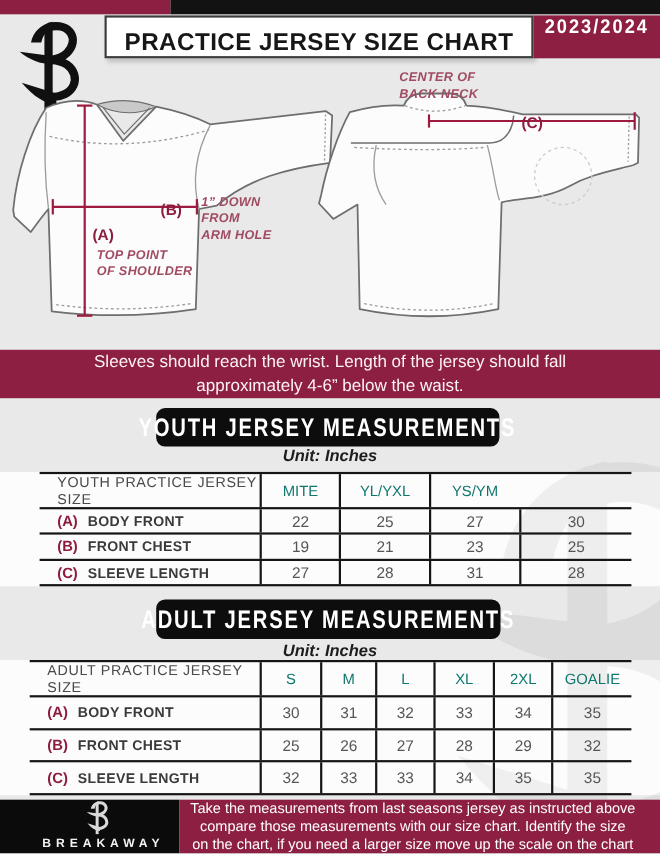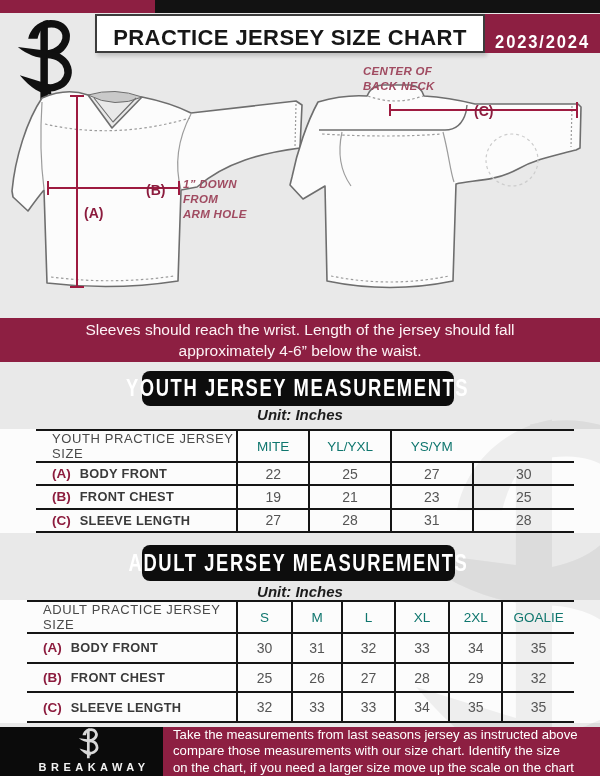--- a/index.html
+++ b/index.html
@@ -8,21 +8,21 @@
   .abs{position:absolute;}
 
   
   .strip-maroon{left:0;top:0;width:155px;height:13px;background:#8D1F42;}
   .strip-black{left:155px;top:0;width:445px;height:13px;background:#121212;}
   .title-box{left:95px;top:14px;width:390px;height:39px;background:#ffffff;border:2px solid #3c3c3c;
              box-sizing:border-box;display:flex;align-items:flex-end;justify-content:center;
              box-shadow:2px 3px 4px rgba(0,0,0,.18);z-index:2;}
   .title-text{font-weight:bold;font-size:22px;letter-spacing:.4px;color:#171717;white-space:nowrap;}
   .year-box{left:485px;top:14px;width:115px;height:39px;background:#8D1F42;display:flex;
-            align-items:flex-end;justify-content:center;z-index:2;}
+            align-items:flex-start;justify-content:center;z-index:2;}
   .year-text{color:#fff;font-weight:bold;font-size:18px;letter-spacing:2px;transform:scaleX(.92);white-space:nowrap;}
   .logo-main{left:16px;top:15px;width:60px;height:96px;color:#101010;}
 
   
   .diagram-svg{left:0;top:60px;width:600px;height:250px;}
   .note{position:absolute;color:#A04B61;font-style:italic;font-size:11.5px;line-height:15px;
         font-weight:bold;letter-spacing:.3px;white-space:pre-line;z-index:2;}
   .meas-label{position:absolute;color:#8C1C3E;font-weight:bold;font-size:14px;z-index:2;}
 
   
@@ -65,21 +65,21 @@
   .rlbl{color:#3a3a3a;font-weight:bold;font-size:12.8px;letter-spacing:.3px;}
   .yc0{width:37.2%;} .yc1{width:13.4%;} .yc2{width:15.2%;} .yc3{width:15.2%;} .yc4{width:19%;}
   .ac0{width:38.2%;} .ac1{width:10.1%;} .ac2{width:9.1%;} .ac3{width:9.7%;} .ac4{width:9.9%;} .ac5{width:9.7%;} .ac6{width:13.3%;}
 
   
   .footer-black{left:0;top:727px;width:163px;height:49px;background:#0b0b0b;display:flex;
                 align-items:center;padding-left:15px;box-sizing:border-box;z-index:3;flex-direction:column;}
   .logo-footer{width:24px;height:34px;color:#d9d9d9;flex:0 0 auto;}
   .brand-text{color:#f2f2f2;font-weight:bold;font-size:11px;letter-spacing:4.5px;margin-left:10px;white-space:nowrap;}
   .footer-maroon{left:163px;top:727px;width:437px;height:49px;background:#8D1F42;display:flex;
-                 align-items:center;box-sizing:border-box;padding-left:10px;z-index:3;}
+                 align-items:center;box-sizing:border-box;padding-left:10px;z-index:3;text-align:center;}
   .footer-note{color:#fff;font-size:13.2px;line-height:16.5px;white-space:pre-line;}
 </style>
 </head>
 <body>
 
 <div class="page">
 
   <div class="abs strip-maroon"></div>
   <div class="abs strip-black"></div>
 
@@ -150,20 +150,22 @@
   </svg>
 
   <div class="note" style="left:363px;top:64px;">CENTER OF
 BACK NECK</div>
   <div class="meas-label" style="left:474px;top:103px;">(C)</div>
   <div class="meas-label" style="left:146px;top:182px;">(B)</div>
   <div class="note" style="left:183px;top:177px;">1” DOWN
 FROM
 ARM HOLE</div>
   <div class="meas-label" style="left:84px;top:205px;">(A)</div>
+  <div class="note" style="left:88px;top:225px;">TOP POINT
+OF SHOULDER</div>
 
   <div class="abs instruction">
     <div class="instruction-text">Sleeves should reach the wrist. Length of the jersey should fall
 approximately 4-6” below the waist.</div>
   </div>
 
   <div class="abs band band-youth"></div>
   <div class="abs band band-adult"></div>
   <svg class="abs watermark" viewBox="0 0 64 100" preserveAspectRatio="xMidYMid meet">
     <path fill="currentColor" d="M34,4 C23,6 15,14 13,24 L23,24 C25,16 29,11 34,9 Z"></path>

